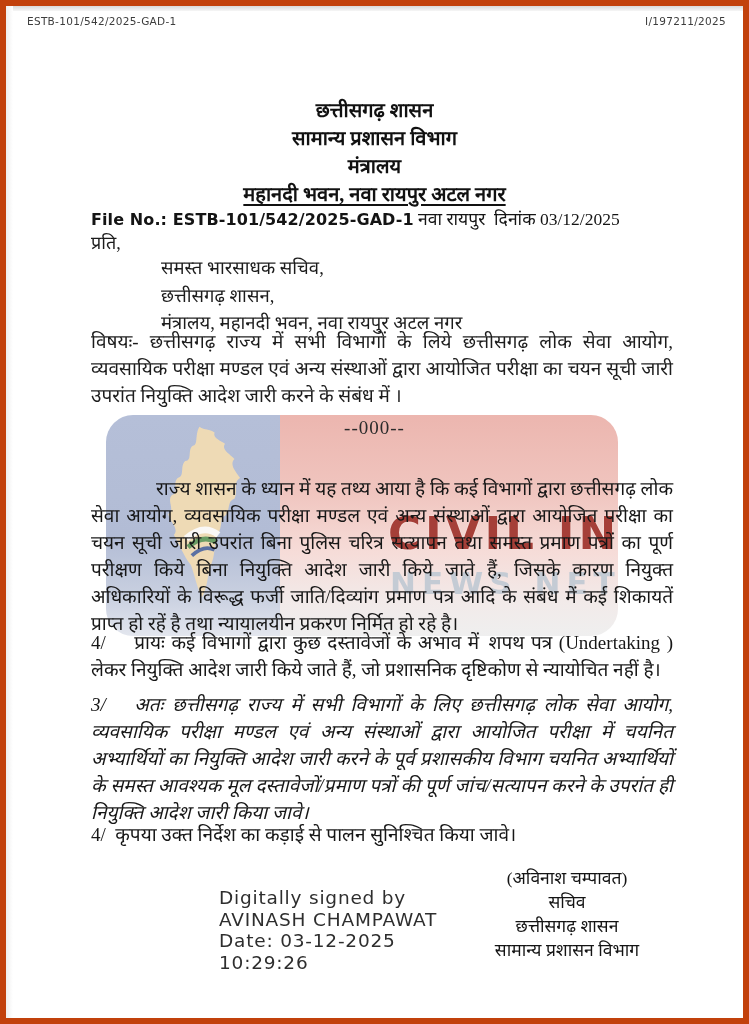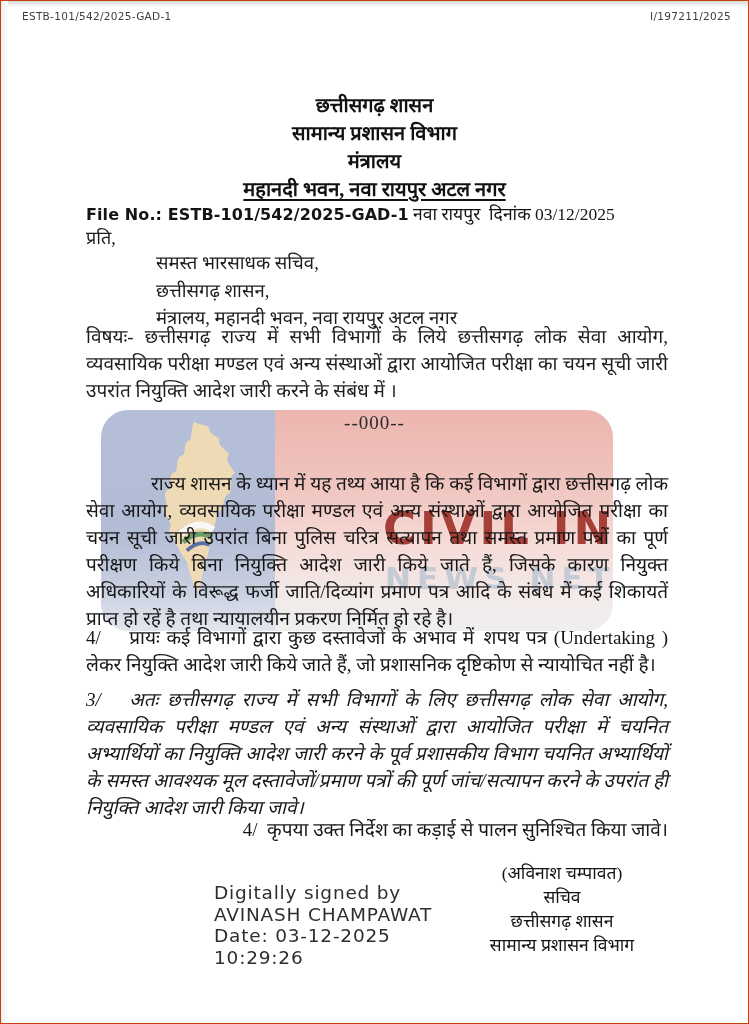--- a/index.html
+++ b/index.html
@@ -1,21 +1,21 @@
 <!DOCTYPE html>
 <html lang="hi"><head>
 <meta charset="utf-8">
 <style>
   html,body{margin:0;padding:0;background:#ffffff;}
   .page{
     position:relative;
     width:749px;height:1024px;
     margin:0 auto;
     background:#ffffff;
-    border:1px solid #c2410c;
+    border:6px solid #c2410c;
     box-sizing:border-box;
     overflow:hidden;
     font-family:"Liberation Serif","DejaVu Sans",serif;
     color:#1c1c1c;
   }
   .page::before{
     content:"";position:absolute;left:0;top:0;right:0;height:5px;
     background:linear-gradient(180deg,#d9d9d9,#f6f6f6);
   }
   .page::after{
@@ -99,21 +99,21 @@
     text-align:center;font-size:19px;color:#2a2a2a;letter-spacing:1px;
   }
 
   .para{
     position:absolute;left:85px;width:582px;z-index:1;
     font-size:19px;line-height:27px;text-align:justify;color:#161616;
   }
   .p1{top:450px;text-indent:65px;}
   .p2{top:604px;}
   .p3{top:666px;font-style:italic;}
-  .p4{top:796px;text-align:right;}
+  .p4{top:796px;text-align:left;}
 
   .sig-digital{
     position:absolute;left:213px;top:881px;z-index:1;
     font-family:"DejaVu Sans","Liberation Sans",sans-serif;
     font-size:18.5px;line-height:21.5px;letter-spacing:.8px;
     color:#2e2e2e;
   }
   .sig-right{
     position:absolute;left:465px;top:860px;width:192px;z-index:1;
     text-align:center;font-size:17.5px;line-height:24px;color:#141414;

